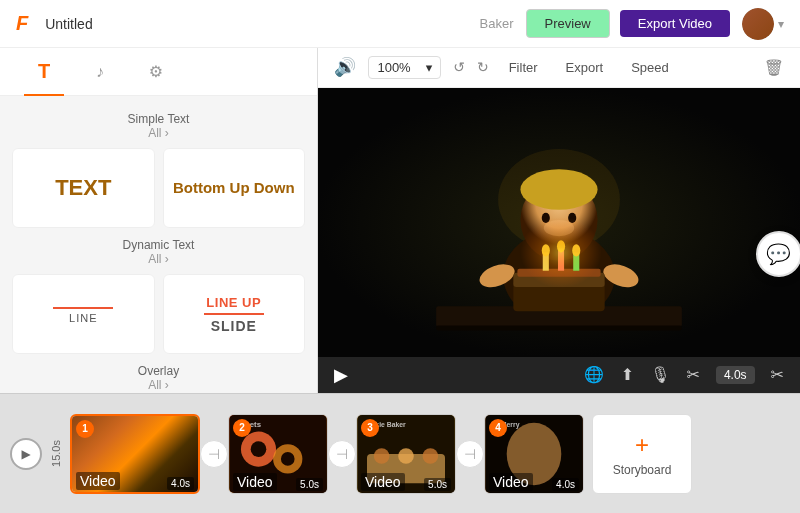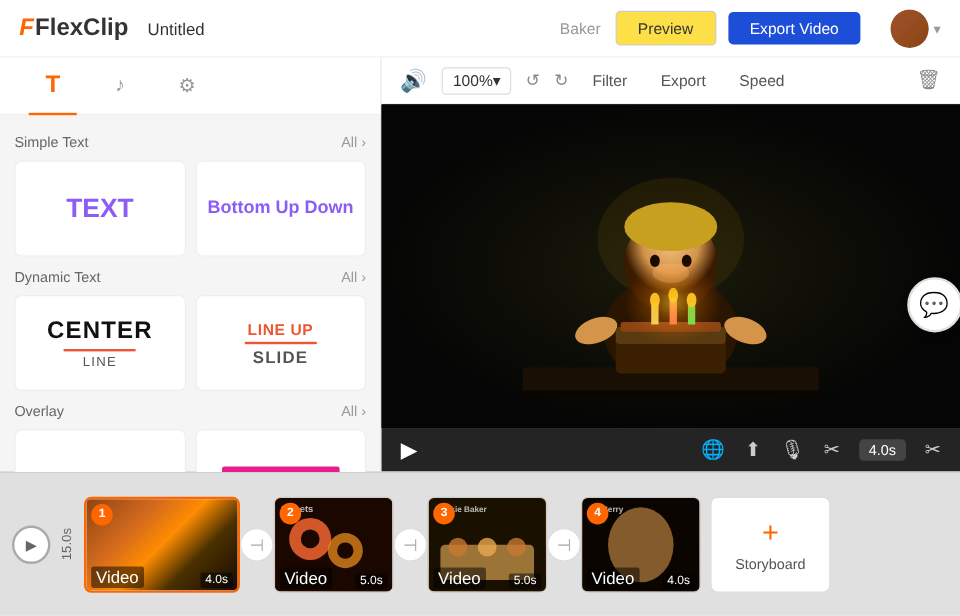--- a/index.html
+++ b/index.html
@@ -7,26 +7,26 @@
 
     
     .header {
       display: flex; align-items: center; background: #fff;
       height: 48px; padding: 0 16px; border-bottom: 1px solid #eee;
     }
     .logo { display: flex; align-items: center; font-size: 20px; font-weight: bold; color: #333; margin-right: 16px; }
     .project-title { color: #333; font-size: 14px; margin-right: auto; }
     .header-saved { color: #999; font-size: 13px; margin-right: 12px; }
     .btn-preview {
-      border: 1px solid #ccc; background: #fde047; color: #333;
+      border: 1px solid #ccc; background: #86efac; color: #333;
       padding: 6px 18px; border-radius: 4px; font-size: 13px; cursor: pointer; margin-right: 10px;
     }
     .btn-export {
-      background: #1d4ed8; border: none; color: #fff;
-      padding: 6px 18px; border-radius: 4px; font-size: 13px; cursor: pointer; margin-right: 25px;
+      background: #4c1d95; border: none; color: #fff;
+      padding: 6px 18px; border-radius: 4px; font-size: 13px; cursor: pointer; margin-right: 12px;
     }
     .avatar {
       width: 32px; height: 32px; border-radius: 50%; background: #ccc;
       overflow: hidden; display: flex; align-items: center; justify-content: center;
     }
     .avatar-img {
       width: 32px; height: 32px; border-radius: 50%; background: linear-gradient(135deg, #a0522d, #8b4513);
     }
 
     
@@ -46,29 +46,29 @@
       width: 40px; height: 48px; cursor: pointer; position: relative; color: #999;
     }
     .panel-tab.active { color: #f60; }
     .panel-tab.active::after {
       content: ''; position: absolute; bottom: 0; left: 0; right: 0;
       height: 2px; background: #f60;
     }
     .panel-content { padding: 10px 12px; overflow-y: auto; flex: 1; }
     .section-header {
       display: flex; justify-content: space-between; align-items: center;
-      font-size: 12px; color: #666; margin-bottom: 8px; margin-top: 6px;
+      font-size: 12px; color: #666; margin-bottom: 8px; margin-top: 6px; flex-direction: column;
     }
     .section-header .all-link { color: #999; font-size: 12px; cursor: pointer; text-align: center; }
     .section-header .all-link::after { content: ' ›'; }
     .text-cards { display: flex; gap: 8px; margin-bottom: 10px; }
     .text-card {
       flex: 1; background: #fff; border: 1px solid #eee; border-radius: 6px;
       height: 80px; display: flex; align-items: center; justify-content: center;
-      cursor: pointer; font-size: 22px; font-weight: bold; color: #8b5cf6;
+      cursor: pointer; font-size: 22px; font-weight: bold; color: #a16207;
     }
     .text-card.animated {
       font-size: 15px; font-weight: bold; line-height: 1.2; text-align: center;
     }
     .dynamic-cards { display: flex; gap: 8px; margin-bottom: 10px; }
     .dynamic-card {
       flex: 1; background: #fff; border: 1px solid #eee; border-radius: 6px;
       height: 80px; display: flex; flex-direction: column; align-items: center; justify-content: center;
       cursor: pointer;
     }
@@ -91,21 +91,21 @@
 
     
     .right-panel { flex: 1; background: #f0f0f0; display: flex; flex-direction: column; }
     .video-toolbar {
       display: flex; align-items: center; background: #fff;
       height: 48px; padding: 0 16px; gap: 12px; border-bottom: 1px solid #eee;
     }
     .toolbar-icon { color: #888; cursor: pointer; font-size: 16px; }
     .volume-icon { font-size: 18px; }
     .zoom-select {
-      display: flex; align-items: flex-start; gap: 0;
+      display: flex; align-items: flex-start; gap: 15px;
       border: 1px solid #ddd; border-radius: 4px; padding: 3px 8px;
       font-size: 13px; color: #333; cursor: pointer;
     }
     .toolbar-btn { color: #555; font-size: 13px; cursor: pointer; padding: 4px 8px; }
     .trash-icon { margin-left: auto; color: #888; cursor: pointer; }
 
     .video-area {
       flex: 1; background: #111; position: relative;
       display: flex; align-items: center; justify-content: center;
     }
@@ -183,21 +183,20 @@
     }
     .storyboard-icon { color: #f60; font-size: 24px; margin-bottom: 4px; }
     .storyboard-text { font-size: 12px; color: #555; }
   </style>
 </head>
 <body>
 
 <div class="header">
   <div class="logo">
     <span style="color:#f60; font-style:italic; margin-right:1px;">F</span>
-      <span>FlexClip</span>
   </div>
   <span class="project-title">Untitled</span>
   <span class="header-saved">Baker</span>
   <button class="btn-preview">Preview</button>
   <button class="btn-export">Export Video</button>
   <div class="avatar">
     <div class="avatar-img"></div>
   </div>
   <span style="color:#999; font-size:12px; margin-left:4px;">▾</span>
 </div>
@@ -231,21 +230,20 @@
           <span>Bottom Up Down</span>
         </div>
       </div>
 
       <div class="section-header">
         <span>Dynamic Text</span>
         <span class="all-link">All</span>
       </div>
       <div class="dynamic-cards">
         <div class="dynamic-card">
-          <span class="center-card-text">CENTER</span>
           <div class="center-card-line"></div>
           <span class="center-card-sub">LINE</span>
         </div>
         <div class="dynamic-card">
           <span class="lineup-text">LINE UP</span>
           <div class="center-card-line"></div>
           <span class="lineup-sub">SLIDE</span>
         </div>
       </div>
 

